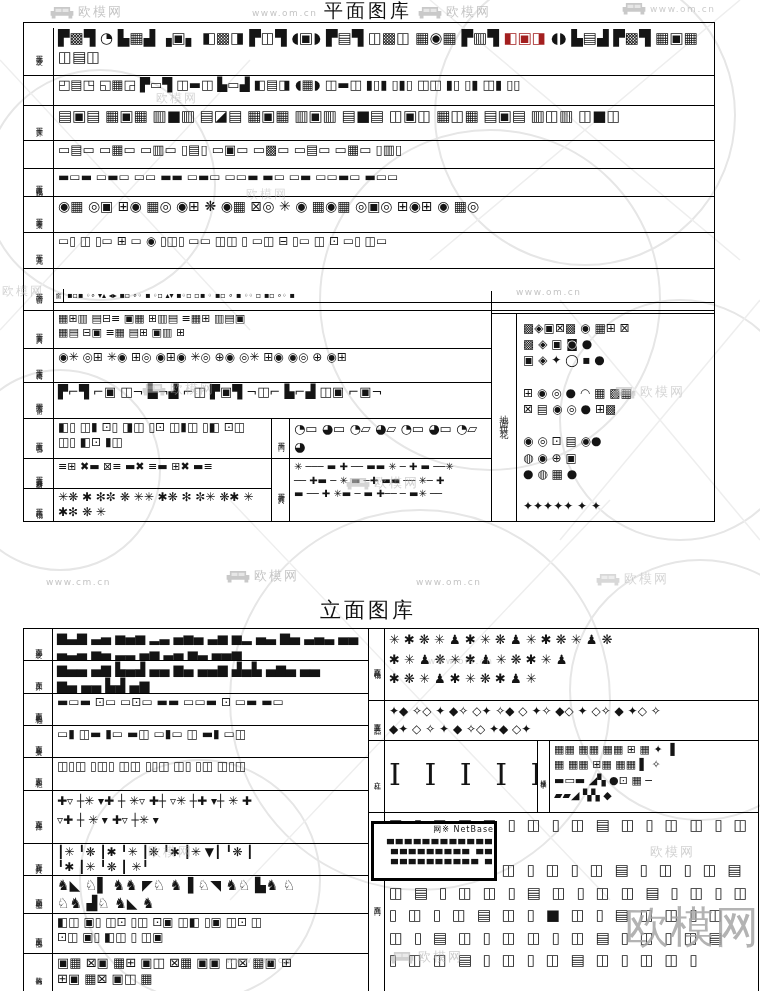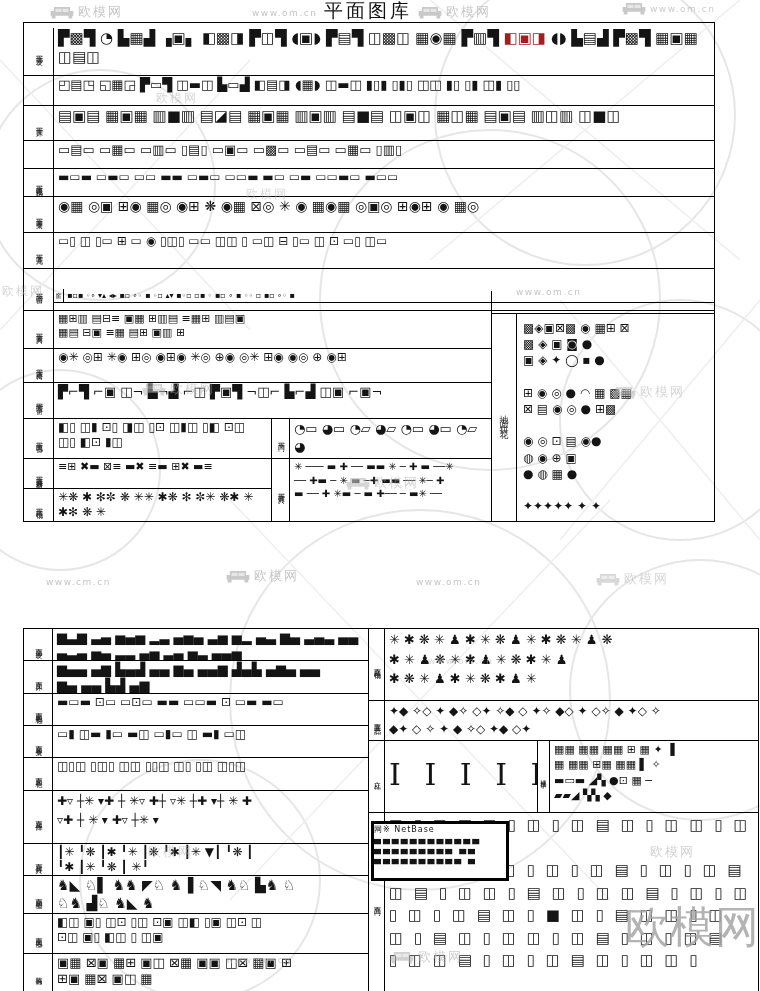--- a/index.html
+++ b/index.html
@@ -17,22 +17,22 @@
   .ct{flex:1;overflow:hidden;white-space:pre-line;line-height:1.25;padding:1px 4px;box-sizing:border-box;}
   .sub{display:flex;border-bottom:1px solid #000;box-sizing:border-box;overflow:hidden;}
   .sl{width:10px;min-width:10px;border-right:1px solid #000;display:flex;align-items:center;justify-content:center;
       font-size:6px;color:#222;box-sizing:border-box;}
   .sc{flex:1;overflow:hidden;padding:0 3px;white-space:pre;}
   .red{color:#a31f1f;}
   .wm{position:absolute;color:#aeaeae;font-size:13px;letter-spacing:2px;display:flex;align-items:center;gap:4px;
       white-space:nowrap;z-index:3;opacity:.7;}
   .wmu{position:absolute;color:#b6b6b6;font-size:9px;letter-spacing:1.5px;white-space:nowrap;z-index:3;opacity:.8;}
   .sfic{width:24px;height:13px;}
-  #netbase{position:absolute;left:347px;top:192px;width:138px;height:60px;border:3px solid #000;background:#fff;
-      z-index:2;box-sizing:border-box;overflow:hidden;text-align:left;}
+  #netbase{position:absolute;left:347px;top:192px;width:126px;height:60px;border:3px solid #000;background:#fff;
+      z-index:2;box-sizing:border-box;overflow:hidden;text-align:right;}
   #netbase .nbt{font-size:8px;letter-spacing:1px;line-height:1.4;}
   #netbase .nbb{font-size:9px;line-height:1.1;letter-spacing:2px;white-space:pre-line;}
   #corner{position:absolute;right:0;top:905px;z-index:4;text-align:left;color:#a6a6a6;opacity:.85;
       font-family:"DejaVu Serif",serif;}
   #corner .cb{font-size:44px;letter-spacing:1px;line-height:1;}
   #corner .cid{font-size:30px;letter-spacing:2px;line-height:1;}
   .vline{position:absolute;border-left:1px solid #000;width:0;}
 </style>
 </head>
 <body>
@@ -177,20 +177,21 @@
 ⊠ ▤ ◉ ◎ ● ⊞▩
 
 ◉ ◎ ⊡ ▤  ◉●
 ◍ ◉ ⊕ ▣
 ● ◍ ▦ ●
 
 ✦✦✦✦✦ ✦ ✦</div>
     </div>
   </div>
 
+  <div class="ttl" style="left:23px;top:596px;width:690px;font-size:21px;">立面图库</div>
 
   <div class="p" id="panel-bottom" style="left:23px;top:628px;width:734px;height:362px;">
 
     <div class="tr" style="top:0;height:32px;width:345px;border-right:1px solid #000;">
       <div class="lb" style="width:29px;min-width:29px;">立面沙发</div>
       <div class="ct" style="font-size:13px;line-height:1.2;">▆▃▆ ▃▄ ▅▄▅ ▂▃ ▄▅▄ ▃▅ ▅▂ ▄▃ ▆▄ ▃▄▃ ▄▄
 ▄▃▄ ▅▄ ▃▃ ▄▅ ▃▄ ▅▃ ▄▄▅</div>
     </div>
     <div class="tr" style="top:32px;height:33px;width:345px;border-right:1px solid #000;">
       <div class="lb" style="width:29px;min-width:29px;">立面床</div>

